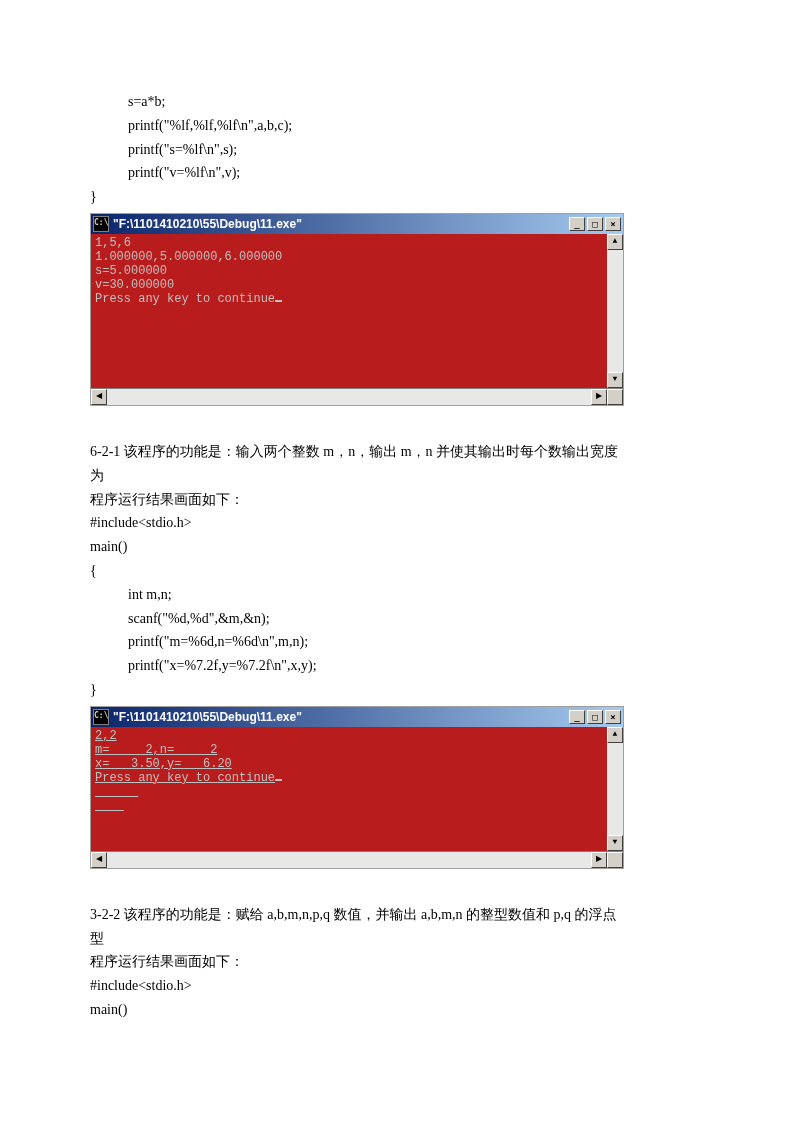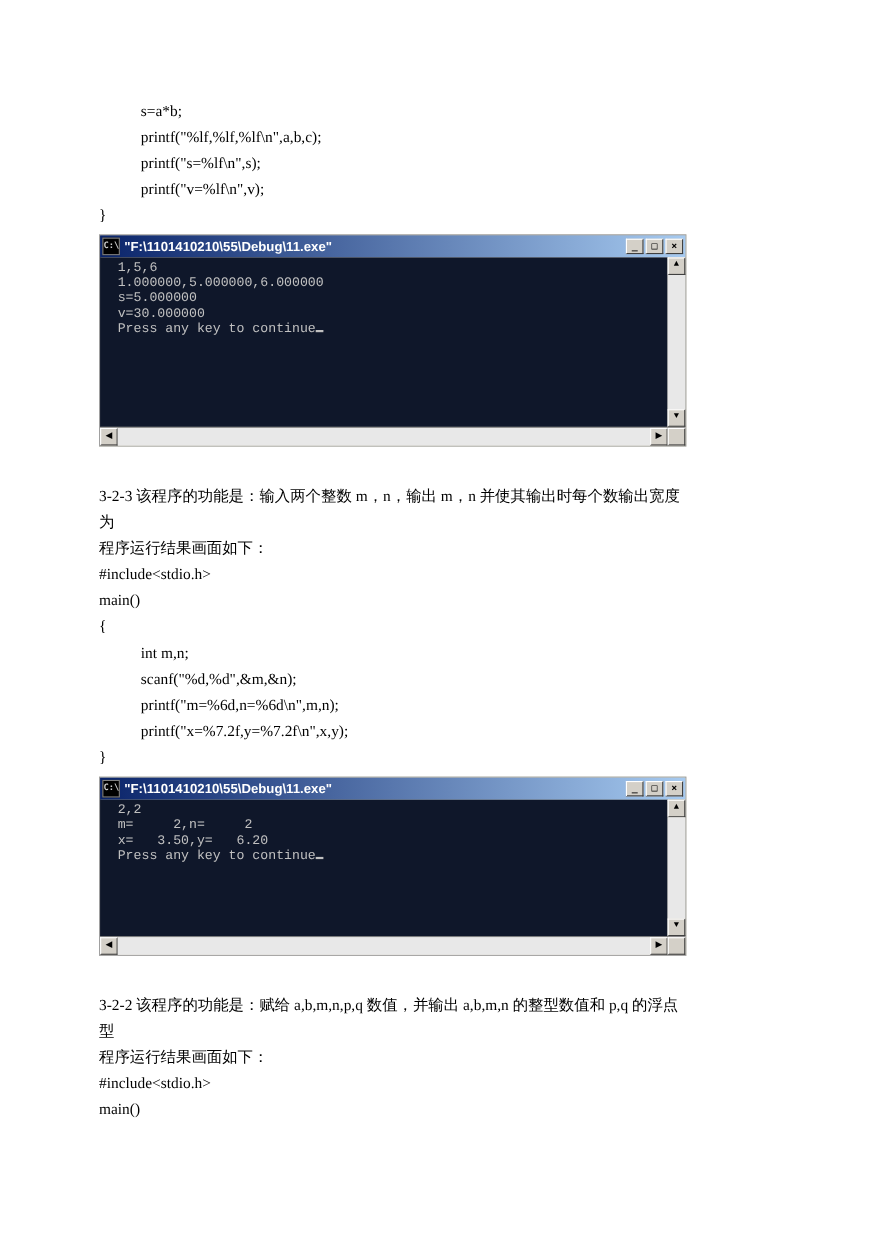--- a/index.html
+++ b/index.html
@@ -63,26 +63,26 @@
     border-right-color: #404040;
     border-bottom-color: #404040;
     font-size: 9px;
     font-family: "Marlett", monospace;
     text-align: center;
     line-height: 12px;
     color: #000;
     box-sizing: border-box;
   }
   .term {
-    background: #0f172a;
+    background: #b91c1c;
     color: #c0c0c0;
     font-family: "Fixedsys", "Courier New", monospace;
     font-size: 12px;
     line-height: 14px;
-    padding: 2px 16px;
+    padding: 2px 4px;
     white-space: pre;
     position: relative;
     border-right: 16px solid #d4d0c8;
   }
   .term-vscroll {
     position: absolute;
     right: -16px;
     top: 0;
     bottom: 0;
     width: 16px;
@@ -113,21 +113,21 @@
   .term-hscroll .sbtrack { flex: 1; }
   .cursor {
     display: inline-block;
     width: 7px;
     height: 2px;
     background: #c0c0c0;
     vertical-align: baseline;
   }
   .section-gap { height: 20px; }
   .term1 { height: 150px; }
-  .term2 { height: 120px; }
+  .term2 { height: 120px; text-decoration: underline; }
   .corner {
     width:16px; height:16px; background:#d4d0c8;
     border:1px solid #fff; border-right-color:#404040; border-bottom-color:#404040;
     box-sizing: border-box;
   }
 </style>
 </head>
 <body>
 
 <div class="page">
@@ -163,21 +163,21 @@
     <div class="term-hscroll">
       <div class="sbbtn">◀</div>
       <div class="sbtrack"></div>
       <div class="sbbtn">▶</div>
       <div class="corner"></div>
     </div>
   </div>
 
   <div class="section-gap"></div>
 
-  <p>3-2-3   该程序的功能是：输入两个整数 m，n，输出 m，n 并使其输出时每个数输出宽度为</p>
+  <p>6-2-1   该程序的功能是：输入两个整数 m，n，输出 m，n 并使其输出时每个数输出宽度为</p>
   <p>程序运行结果画面如下：</p>
   <p>#include&lt;stdio.h&gt;</p>
   <p>main()</p>
   <p>{</p>
   <div class="indent">
     <p>int m,n;</p>
     <p>scanf("%d,%d",&amp;m,&amp;n);</p>
     <p>printf("m=%6d,n=%6d\n",m,n);</p>
     <p>printf("x=%7.2f,y=%7.2f\n",x,y);</p>
   </div>

